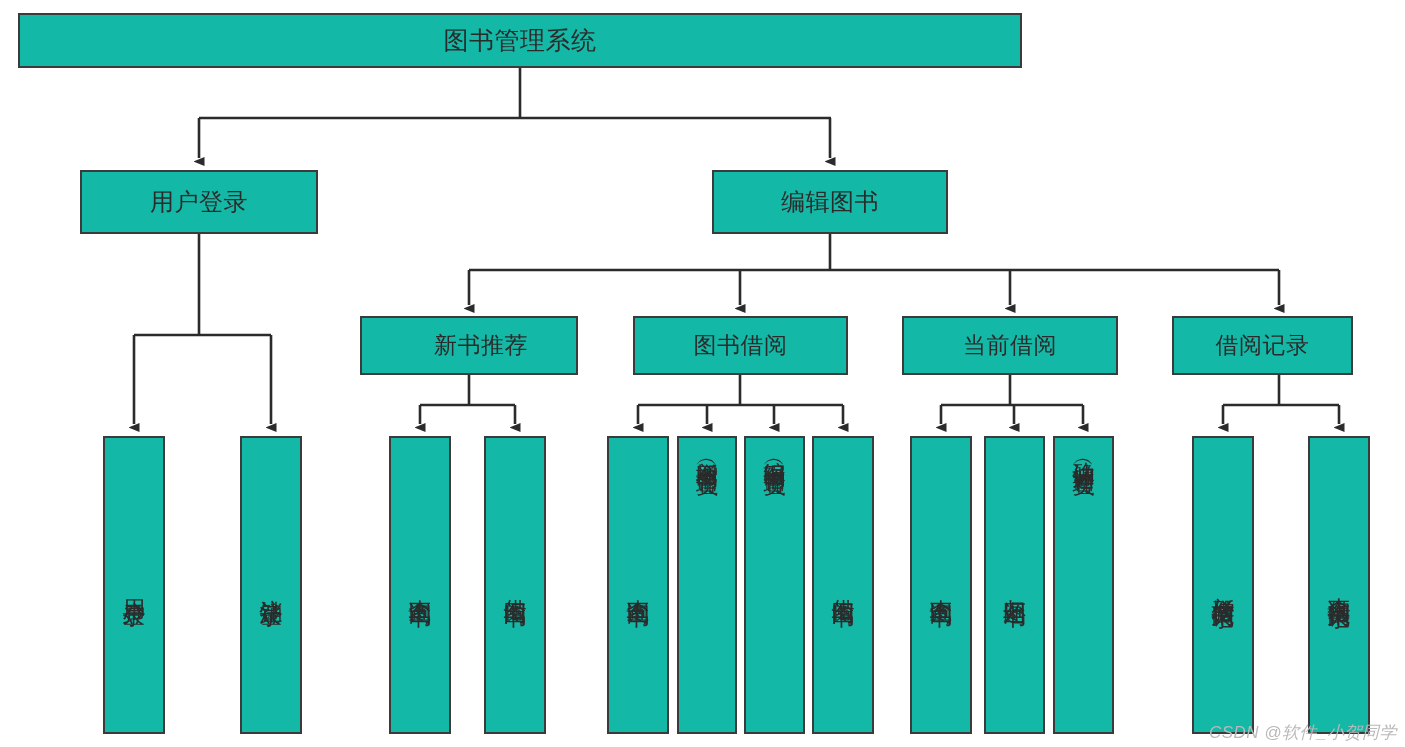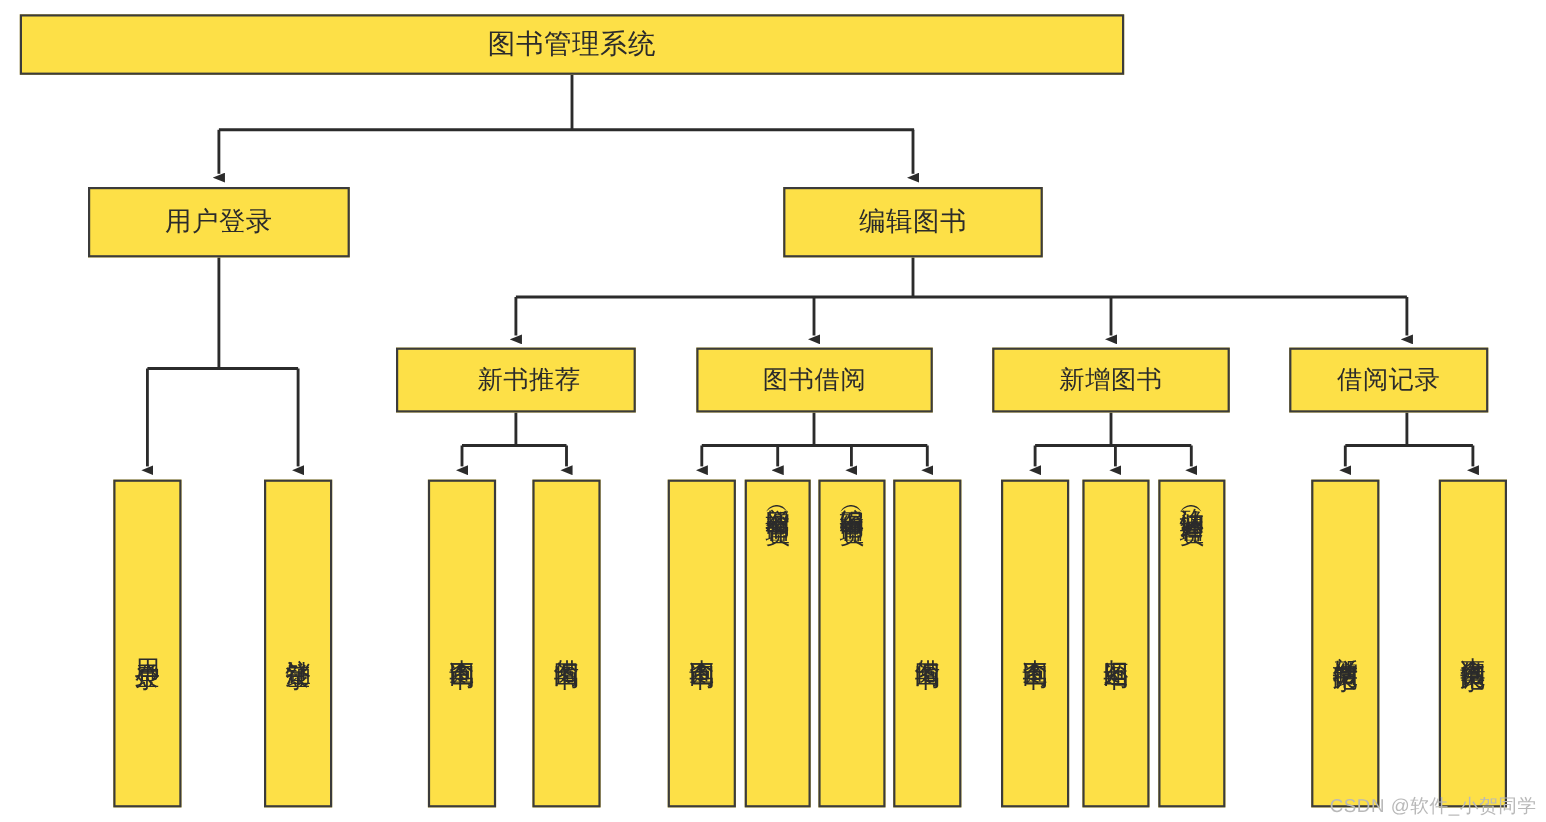--- a/index.html
+++ b/index.html
@@ -22,21 +22,21 @@
     left: 0;
     top: 0;
     width: 1405px;
     height: 747px;
     pointer-events: none;
   }
   .node {
     position: absolute;
     box-sizing: border-box;
     border: 2px solid #3b3b3b;
-    background: #fde047;
+    background: #14b8a6;
     display: flex;
     align-items: center;
     justify-content: center;
     color: #2b2b2b;
   }
   .node .label {
     display: block;
     text-align: center;
     line-height: 1.08;
     letter-spacing: 0.5px;
@@ -59,20 +59,21 @@
   }
   .node-leaf.tall-text .label { font-size: 22px; }
   .watermark {
     position: absolute;
     right: 8px;
     bottom: 3px;
     font-size: 17px;
     color: #b9b9b9;
     white-space: nowrap;
     letter-spacing: 0.5px;
+    font-style: italic;
   }
 </style>
 </head>
 <body>
 
 <div id="canvas">
 
   <svg id="connectors" viewBox="0 0 1405 747">
     <defs>
       <marker id="arrow" markerWidth="9" markerHeight="11" refX="1" refY="5.5" orient="auto" markerUnits="userSpaceOnUse">
@@ -134,21 +135,21 @@
     <span class="label">编辑图书</span>
   </div>
 
   <div class="node node-l2" style="left:360px;top:316px;width:218px;height:59px;padding-left:24px;">
     <span class="label">新书推荐</span>
   </div>
   <div class="node node-l2" style="left:633px;top:316px;width:215px;height:59px;align-items:center;">
     <span class="label">图书借阅</span>
   </div>
   <div class="node node-l2" style="left:902px;top:316px;width:216px;height:59px;">
-    <span class="label">新增图书</span>
+    <span class="label">当前借阅</span>
   </div>
   <div class="node node-l2" style="left:1172px;top:316px;width:181px;height:59px;">
     <span class="label">借阅记录</span>
   </div>
 
   <div class="node node-leaf" style="left:103px;top:436px;width:62px;height:298px;align-items:center;padding-top:0;">
     <span class="label">用户登录</span>
   </div>
   <div class="node node-leaf" style="left:240px;top:436px;width:62px;height:298px;align-items:center;padding-top:0;">
     <span class="label">注销登录</span>

